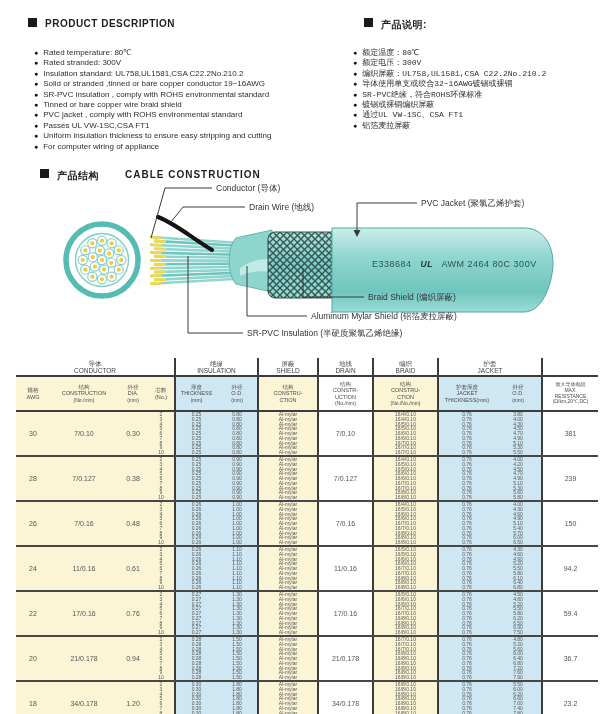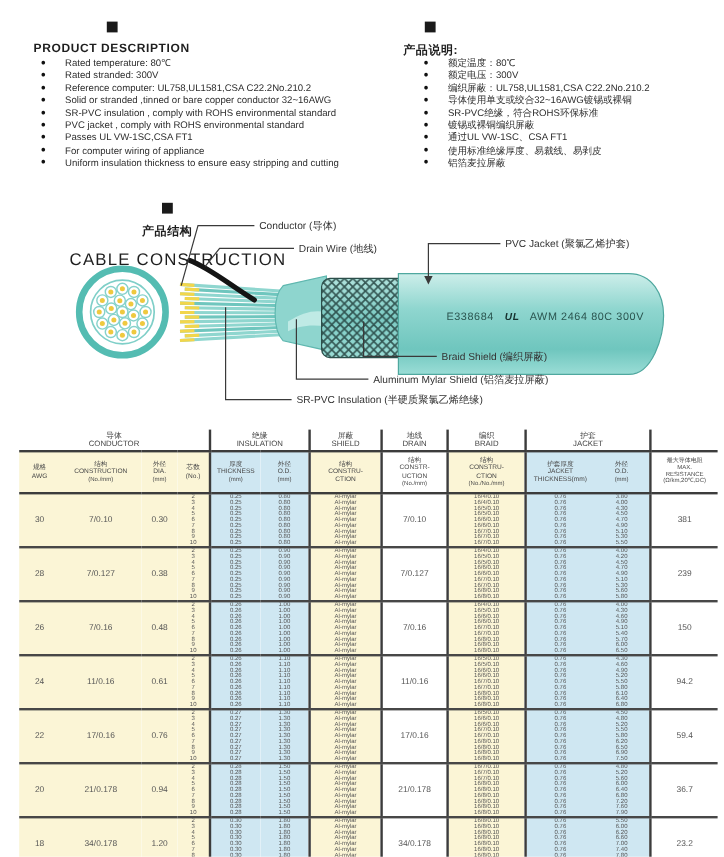--- a/index.html
+++ b/index.html
@@ -1,23 +1,23 @@
 <!DOCTYPE html>
 <html><head>
 <meta charset="utf-8">
 <style>
   html,body{margin:0;padding:0;}
   body{width:603px;height:714px;background:#fff;font-family:"Liberation Sans",sans-serif;color:#333;position:relative;overflow:hidden;}
   .abs{position:absolute;}
-  .sec-title{display:flex;align-items:center;gap:8px;font-weight:bold;font-size:10px;letter-spacing:.5px;color:#1e1e1e;white-space:nowrap;flex-direction:column;}
+  .sec-title{display:flex;align-items:flex-start;gap:8px;font-weight:bold;font-size:10px;letter-spacing:.5px;color:#1e1e1e;white-space:nowrap;}
   .sq{width:9px;height:9px;background:#1a1a1a;flex:0 0 auto;}
   .bullets{font-size:8px;line-height:10.4px;color:#2e2e2e;}
-  .bullet-item{display:flex;gap:16px;align-items:flex-start;white-space:nowrap;}
+  .bullet-item{display:flex;gap:5px;align-items:flex-start;white-space:nowrap;}
   .dot{font-size:7px;line-height:10.4px;color:#111;}
-  .cn-gap{margin-left:18px;font-weight:normal;font-size:14px;letter-spacing:1px;}
+  .cn-gap{margin-left:18px;font-weight:bold;font-size:10px;letter-spacing:1px;}
 
   
   svg text{font-family:"Liberation Sans",sans-serif;}
   .lbl{font-size:8.5px;fill:#333;}
   .jkt-txt{font-size:9px;fill:#2b5550;letter-spacing:.5px;}
   .ul-mark{font-size:8.5px;font-weight:bold;font-style:italic;fill:#16322f;}
 
   
   table.spec{border-collapse:collapse;table-layout:fixed;width:582px;font-family:"Liberation Sans",sans-serif;}
   table.spec th,table.spec td{padding:0;margin:0;text-align:center;vertical-align:middle;font-weight:normal;color:#555;overflow:hidden;}
@@ -45,55 +45,59 @@
     <div class="bullet-item">
       <span class="dot">●</span>
       <span>Rated temperature: 80℃</span>
     </div>
     <div class="bullet-item">
       <span class="dot">●</span>
       <span>Rated stranded: 300V</span>
     </div>
     <div class="bullet-item">
       <span class="dot">●</span>
-      <span>Reference computer: UL758,UL1581,CSA C22.2No.210.2</span>
-    </div>
-    <div class="bullet-item">
-      <span class="dot">●</span>
-      <span>Solid or stranded ,tinned or bare copper conductor 32~16AWG</span>
+      <span>Insulation standard: UL758,UL1581,CSA C22.2No.210.2</span>
+    </div>
+    <div class="bullet-item">
+      <span class="dot">●</span>
+      <span>Solid or stranded ,tinned or bare copper conductor 19~16AWG</span>
     </div>
     <div class="bullet-item">
       <span class="dot">●</span>
       <span>SR-PVC insulation , comply with ROHS environmental standard</span>
     </div>
     <div class="bullet-item">
       <span class="dot">●</span>
+      <span>Tinned or bare copper wire braid shield</span>
+    </div>
+    <div class="bullet-item">
+      <span class="dot">●</span>
       <span>PVC jacket , comply with ROHS environmental standard</span>
     </div>
     <div class="bullet-item">
       <span class="dot">●</span>
       <span>Passes UL VW-1SC,CSA FT1</span>
     </div>
     <div class="bullet-item">
       <span class="dot">●</span>
+      <span>Uniform insulation thickness to ensure easy stripping and cutting</span>
+    </div>
+    <div class="bullet-item">
+      <span class="dot">●</span>
       <span>For computer wiring of appliance</span>
     </div>
-    <div class="bullet-item">
-      <span class="dot">●</span>
-      <span>Uniform insulation thickness to ensure easy stripping and cutting</span>
-    </div>
   </div>
 
-<div class="abs" style="left:336px;top:18px;">
+<div class="abs" style="left:364px;top:18px;">
   <div class="sec-title">
     <span class="sq"></span>
     <span>产品说明:</span>
   </div>
 </div>
-<div class="abs bullets" style="left:353px;top:48px;width:245px;">
+<div class="abs bullets" style="left:353px;top:48px;width:245px;font-family:Liberation Mono, monospace;">
     <div class="bullet-item">
       <span class="dot">●</span>
       <span>额定温度：80℃</span>
     </div>
     <div class="bullet-item">
       <span class="dot">●</span>
       <span>额定电压：300V</span>
     </div>
     <div class="bullet-item">
       <span class="dot">●</span>
@@ -107,24 +111,20 @@
       <span class="dot">●</span>
       <span>SR-PVC绝缘，符合ROHS环保标准</span>
     </div>
     <div class="bullet-item">
       <span class="dot">●</span>
       <span>镀锡或裸铜编织屏蔽</span>
     </div>
     <div class="bullet-item">
       <span class="dot">●</span>
       <span>通过UL VW-1SC、CSA FT1</span>
-    </div>
-    <div class="bullet-item">
-      <span class="dot">●</span>
-      <span>使用标准绝缘厚度、易裁线、易剥皮</span>
     </div>
     <div class="bullet-item">
       <span class="dot">●</span>
       <span>铝箔麦拉屏蔽</span>
     </div>
   </div>
 
 <div class="abs sec-title" style="left:40px;top:169px;">
   <span class="sq"></span>
   <span>产品结构</span>

